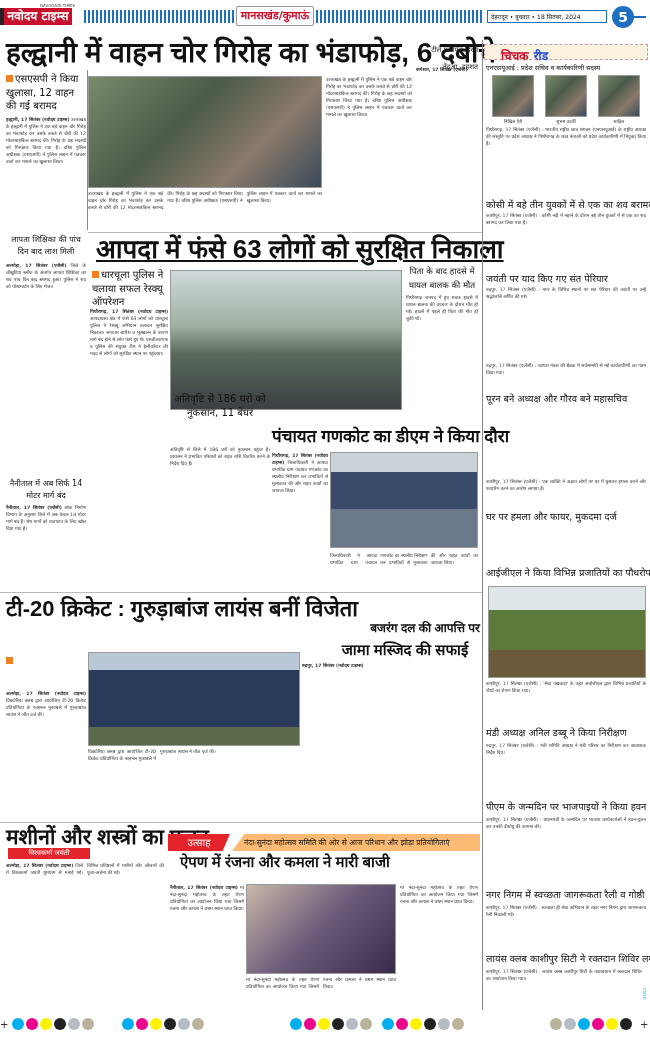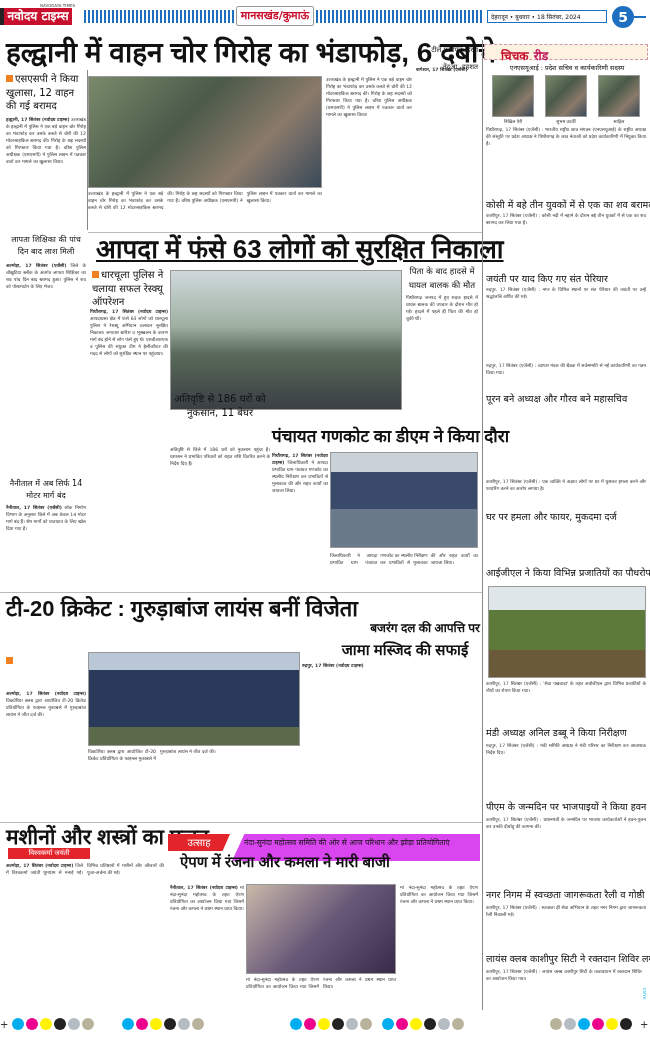--- a/index.html
+++ b/index.html
@@ -20,25 +20,25 @@
   .photo { background: linear-gradient(135deg, #7a8a6a, #4b5a4a 40%, #8a7a6a 70%, #3a4a5a); border: 1px solid #999; }
   .photo.sky { background: linear-gradient(180deg, #cfd8dc 0%, #9fb0a0 40%, #5a6a5a 60%, #3a3f44 100%); }
   .photo.crowd { background: linear-gradient(180deg, #c9d2d8 0 20%, #3a4a6a 20% 60%, #6a7a8a 60%); }
   .photo.plant { background: linear-gradient(180deg, #dfe6ea 0 25%, #5d7a3a 25% 70%, #6a5a3a 70%); }
   .photo.kids { background: linear-gradient(135deg, #c9b8a8, #6a5a7a 50%, #3a2a4a); }
   .photo.team { background: linear-gradient(180deg, #b9c7d6 0 18%, #2a3a5a 18% 80%, #5a6a4a 80%); }
   .sub-h { font-size: 9.5px; font-weight: normal; white-space: nowrap; color: #111; }
   .rule { background: #888; }
   .sidebar-box { left: 484px; top: 44px; width: 164px; height: 16px; background: #fdf1e0; border: 1px dashed #c9a; }
   .sidebar-title-a { color: #c8102e; font-weight: bold; font-size: 12px; }
-  .sidebar-title-b { color: #be185d; font-weight: bold; font-size: 12px; }
+  .sidebar-title-b { color: #1d4ed8; font-weight: bold; font-size: 12px; }
   .caption { font-size: 4.5px; color: #333; text-align: center; }
   .ribbon { left: 168px; top: 834px; width: 312px; height: 17px; }
   .ribbon .red { position: absolute; left: 0; top: 0; width: 62px; height: 17px; background: #e3242b; color: #fff; font-size: 10px; line-height: 17px; text-align: center; clip-path: polygon(0 0, 100% 0, 88% 100%, 0 100%); }
-  .ribbon .pink { position: absolute; left: 64px; top: 0; width: 248px; height: 27px; background: #d946ef; font-size: 7.5px; line-height: 17px; padding-left: 12px; clip-path: polygon(5% 0, 100% 0, 100% 100%, 0 100%); white-space: nowrap; overflow: hidden; }
+  .ribbon .pink { position: absolute; left: 64px; top: 0; width: 248px; height: 17px; background: #fdba74; font-size: 7.5px; line-height: 17px; padding-left: 12px; clip-path: polygon(5% 0, 100% 0, 100% 100%, 0 100%); white-space: nowrap; overflow: hidden; }
   .red-tag { left: 8px; top: 848px; width: 82px; height: 11px; background: #e3242b; color: #fff; font-size: 7px; line-height: 11px; text-align: center; }
   .dots { top: 1018px; height: 14px; display: flex; gap: 2px; }
   .dot { width: 12px; height: 12px; border-radius: 50%; }
   .crop { width: 10px; height: 10px; font-size: 10px; line-height: 10px; color: #333; }
 </style>
 </head>
 <body>
 
 <div class="abs masthead">
   <div class="abs brand-small">NAVODAYA TIMES</div>
@@ -131,21 +131,21 @@
 </div>
 <div class="abs photo kids" style="left:246px;top:884px;width:150px;height:90px;"></div>
 <div class="abs body-text" style="left:246px;top:976px;width:150px;height:38px;column-count:2;column-gap:4px;">मां नंदा-सुनंदा महोत्सव के तहत ऐपण प्रतियोगिता का आयोजन किया गया जिसमें रंजना और कमला ने प्रथम स्थान प्राप्त किया।</div>
 <div class="abs body-text" style="left:400px;top:884px;width:78px;height:130px;">मां नंदा-सुनंदा महोत्सव के तहत ऐपण प्रतियोगिता का आयोजन किया गया जिसमें रंजना और कमला ने प्रथम स्थान प्राप्त किया।</div>
 
 <div class="abs rule" style="left:482px;top:40px;width:1px;height:970px;"></div>
 <div class="abs sidebar-box">
   <span class="sidebar-title-a" style="margin-left:16px;">चिचक</span>
   <span class="sidebar-title-b">रीड</span>
 </div>
-<div class="abs" style="left:486px;top:63px;width:162px;font-size:6.5px;white-space:nowrap;overflow:hidden;text-align:center;">एनएसयूआई : प्रदेश सचिव व कार्यकारिणी सदस्य</div>
+<div class="abs" style="left:486px;top:63px;width:162px;font-size:6.5px;white-space:nowrap;overflow:hidden;">एनएसयूआई : प्रदेश सचिव व कार्यकारिणी सदस्य</div>
 <div class="abs photo" style="left:492px;top:75px;width:42px;height:42px;"></div>
 <div class="abs photo" style="left:545px;top:75px;width:42px;height:42px;"></div>
 <div class="abs photo" style="left:598px;top:75px;width:42px;height:42px;"></div>
 <div class="abs caption" style="left:490px;top:118px;width:46px;">निखिल ऐरी</div>
 <div class="abs caption" style="left:543px;top:118px;width:46px;">सुभम कार्की</div>
 <div class="abs caption" style="left:596px;top:118px;width:46px;">साहिल</div>
 
 <div class="abs body-text" style="left:486px;top:126px;width:160px;height:72px;">पिथौरागढ़, 17 सितंबर (एजेंसी) : भारतीय राष्ट्रीय छात्र संगठन (एनएसयूआई) के राष्ट्रीय अध्यक्ष की संस्तुति पर प्रदेश अध्यक्ष ने पिथौरागढ़ के छात्र नेताओं को प्रदेश कार्यकारिणी में नियुक्त किया है।</div>
 
 <div class="abs sub-h" style="left:486px;top:198px;">कोसी में बहे तीन युवकों में से एक का शव बरामद</div>

